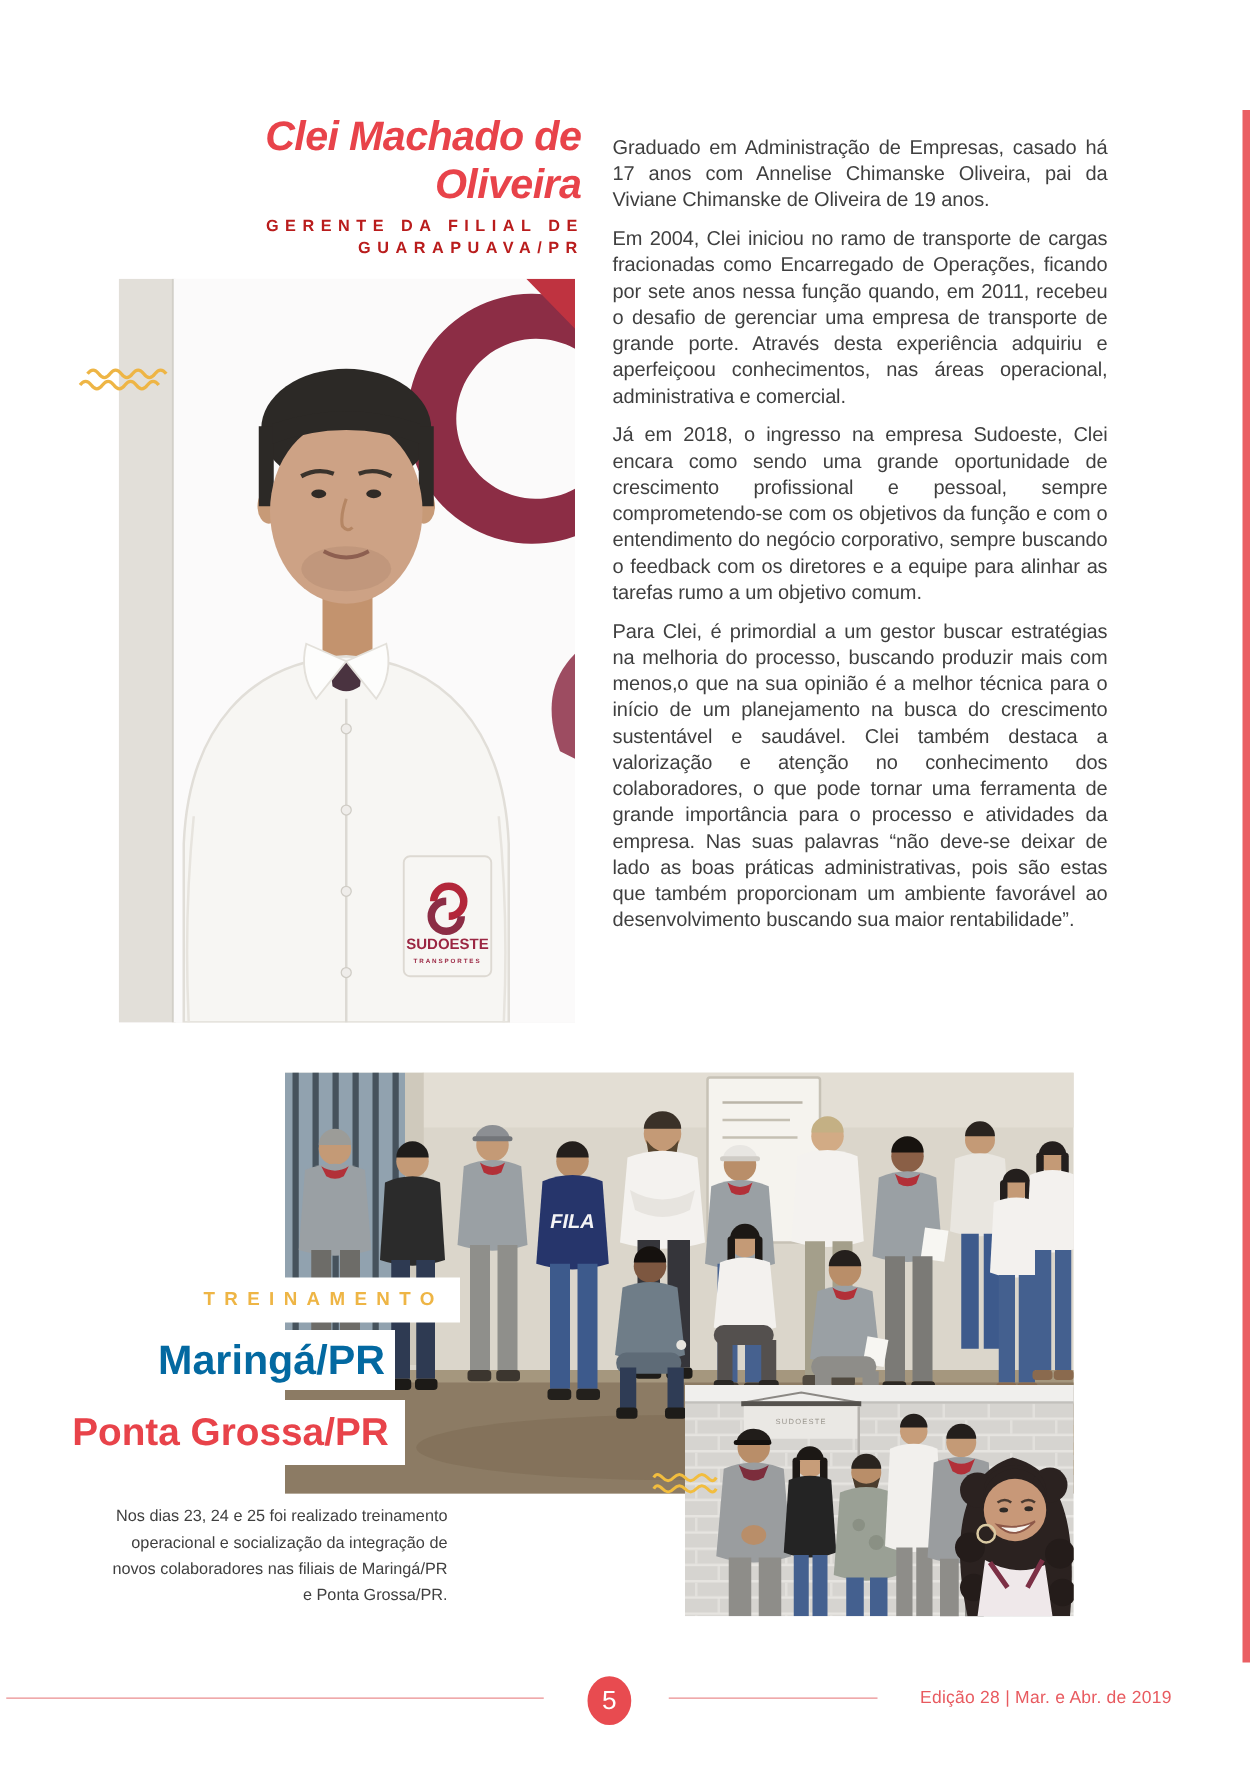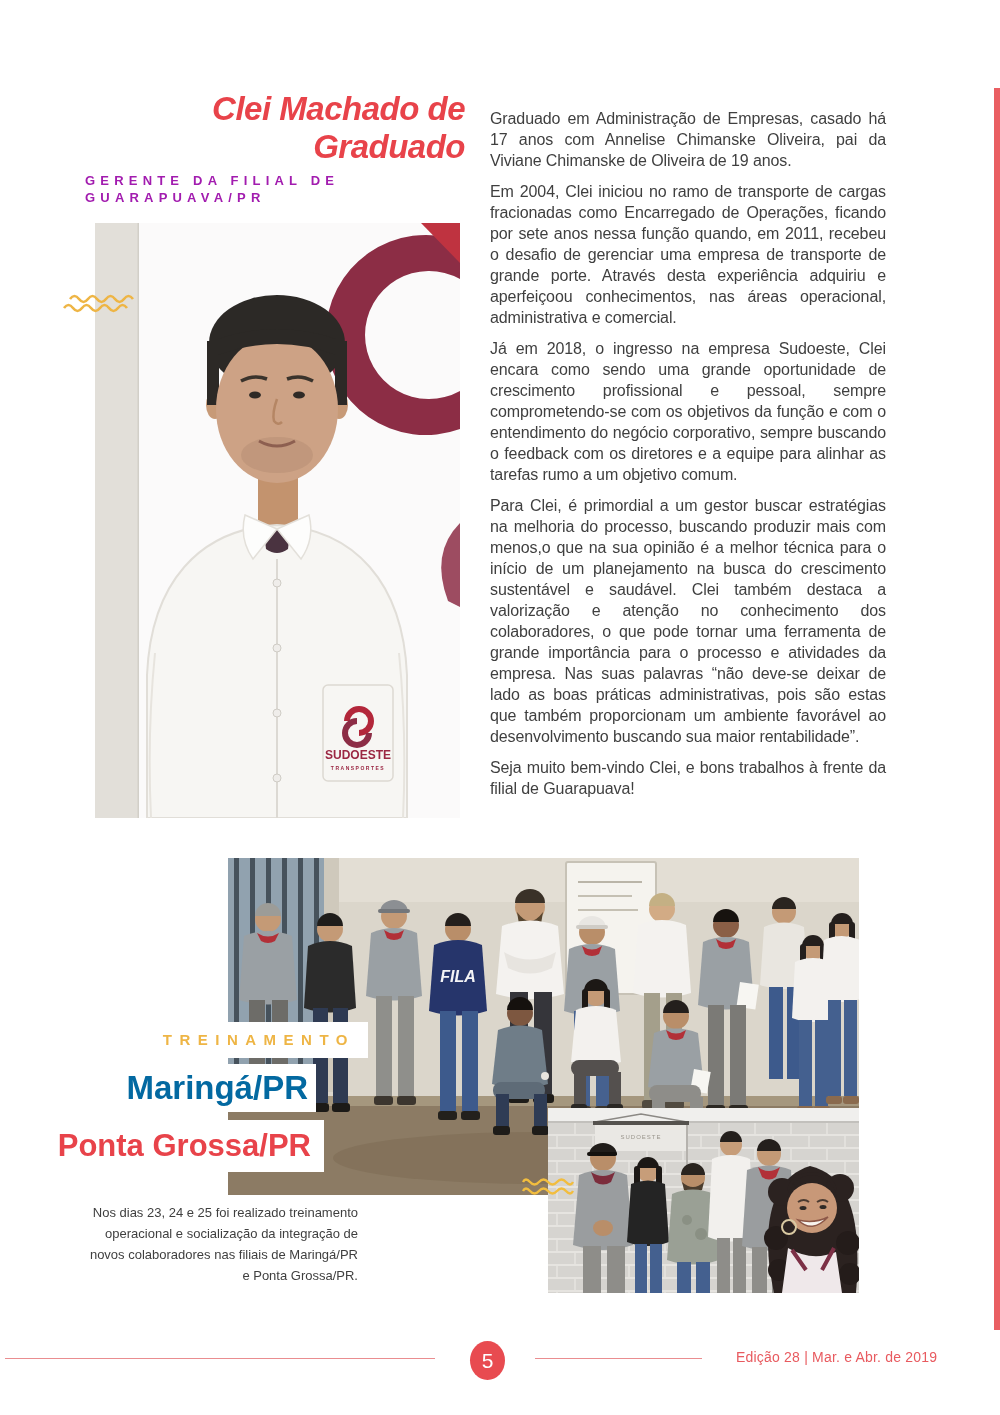--- a/index.html
+++ b/index.html
@@ -4,21 +4,21 @@
 <style>
   * { margin:0; padding:0; box-sizing:border-box; }
   html,body { background:#ffffff; }
   body { width:1000px; height:1415px; position:relative; font-family:"Liberation Sans", sans-serif; overflow:hidden; }
   .abs { position:absolute; }
 
   .edge-bar { right:0; top:88px; width:6px; height:1242px; background:#ea5f63; }
 
   .title-block { left:85px; top:90px; width:380px; text-align:right; color:#e8434a;
                  font-weight:bold; font-size:33px; line-height:38px; letter-spacing:-0.5px;font-style:italic; }
-  .subtitle-block { left:85px; top:172px; width:382px; color:#a21caf;
+  .subtitle-block { left:85px; top:172px; width:382px; text-align:right; color:#b91c1c;
                     font-weight:bold; font-size:13px; line-height:17px; letter-spacing:5.2px; }
 
   .clei-photo { left:95px; top:223px; width:365px; height:595px; }
   .clei-photo svg, .group-photo svg, .selfie-photo svg { display:block; width:100%; height:100%; }
 
   .article-col { left:490px; top:108px; width:396px; color:#3f3f3f; }
   .article-col p { font-size:16px; line-height:21px; text-align:justify; margin-bottom:10px; letter-spacing:-0.1px; }
 
   .group-photo { left:228px; top:858px; width:631px; height:337px; }
   .selfie-photo { left:548px; top:1108px; width:311px; height:185px; z-index:3; }
@@ -45,21 +45,21 @@
 </style>
 </head>
 <body>
 
 <div>
 
   <div class="abs edge-bar"></div>
 
   <h1 class="abs title-block">
     <span>Clei Machado de</span><br>
-    <span>Graduado</span>
+    <span>Oliveira</span>
   </h1>
   <div class="abs subtitle-block">
     <span>GERENTE DA FILIAL DE</span><br>
     <span>GUARAPUAVA/PR</span>
   </div>
 
   <div class="abs squiggle-1">
     <svg width="76" height="22" viewBox="0 0 76 22">
       <path d="M8,7 Q12.5,1 17,7 T26,7 T35,7 T44,7 T53,7 T62,7 T71,7" fill="none" stroke="#eeb545" stroke-width="2.6"></path>
       <path d="M2,16 Q6.5,10 11,16 T20,16 T29,16 T38,16 T47,16 T56,16 T65,16" fill="none" stroke="#eeb545" stroke-width="2.6"></path>
@@ -113,21 +113,20 @@
         <text x="263" y="547" text-anchor="middle" font-size="5" letter-spacing="1.5" font-weight="bold" fill="#9b2743" font-family="Liberation Sans, sans-serif">TRANSPORTES</text>
       </g>
     </svg>
   </div>
 
   <div class="abs article-col">
     <p>Graduado em Administração de Empresas, casado há 17 anos com Annelise Chimanske Oliveira, pai da Viviane Chimanske de Oliveira de 19 anos.</p>
     <p>Em 2004, Clei iniciou no ramo de transporte de cargas fracionadas como Encarregado de Operações, ficando por sete anos nessa função quando, em 2011, recebeu o desafio de gerenciar uma empresa de transporte de grande porte. Através desta experiência adquiriu  e aperfeiçoou conhecimentos, nas áreas operacional, administrativa e comercial.</p>
     <p>Já em 2018, o ingresso na empresa Sudoeste, Clei encara como sendo uma grande oportunidade de crescimento profissional e pessoal, sempre comprometendo-se com os objetivos da função e com o entendimento do negócio corporativo, sempre buscando o feedback com os diretores e a equipe para alinhar as tarefas rumo a um objetivo comum.</p>
     <p>Para Clei, é primordial a um gestor buscar estratégias na melhoria do processo, buscando produzir mais com menos,o que na sua opinião  é a melhor técnica para o início de um planejamento na busca do crescimento sustentável e saudável. Clei também destaca a valorização e atenção no conhecimento dos colaboradores, o que pode tornar uma ferramenta de grande importância para o processo e atividades da empresa. Nas suas palavras “não deve-se deixar de lado as boas práticas administrativas, pois são estas que também proporcionam um ambiente favorável ao desenvolvimento buscando sua maior rentabilidade”.</p>
-    <p>Seja muito bem-vindo Clei, e bons trabalhos à frente da filial de Guarapuava!</p>
   </div>
 
   <div class="abs group-photo">
     <svg viewBox="0 0 631 337" preserveAspectRatio="none">
       <rect width="631" height="337" fill="#dbd6cb"></rect>
       <rect x="110" width="521" height="44" fill="#e3ded4"></rect>
       <g>
         <rect width="96" height="234" fill="#91a2af"></rect>
         <rect x="6" width="5" height="234" fill="#46525c"></rect>
           <rect x="22" width="5" height="234" fill="#46525c"></rect>

